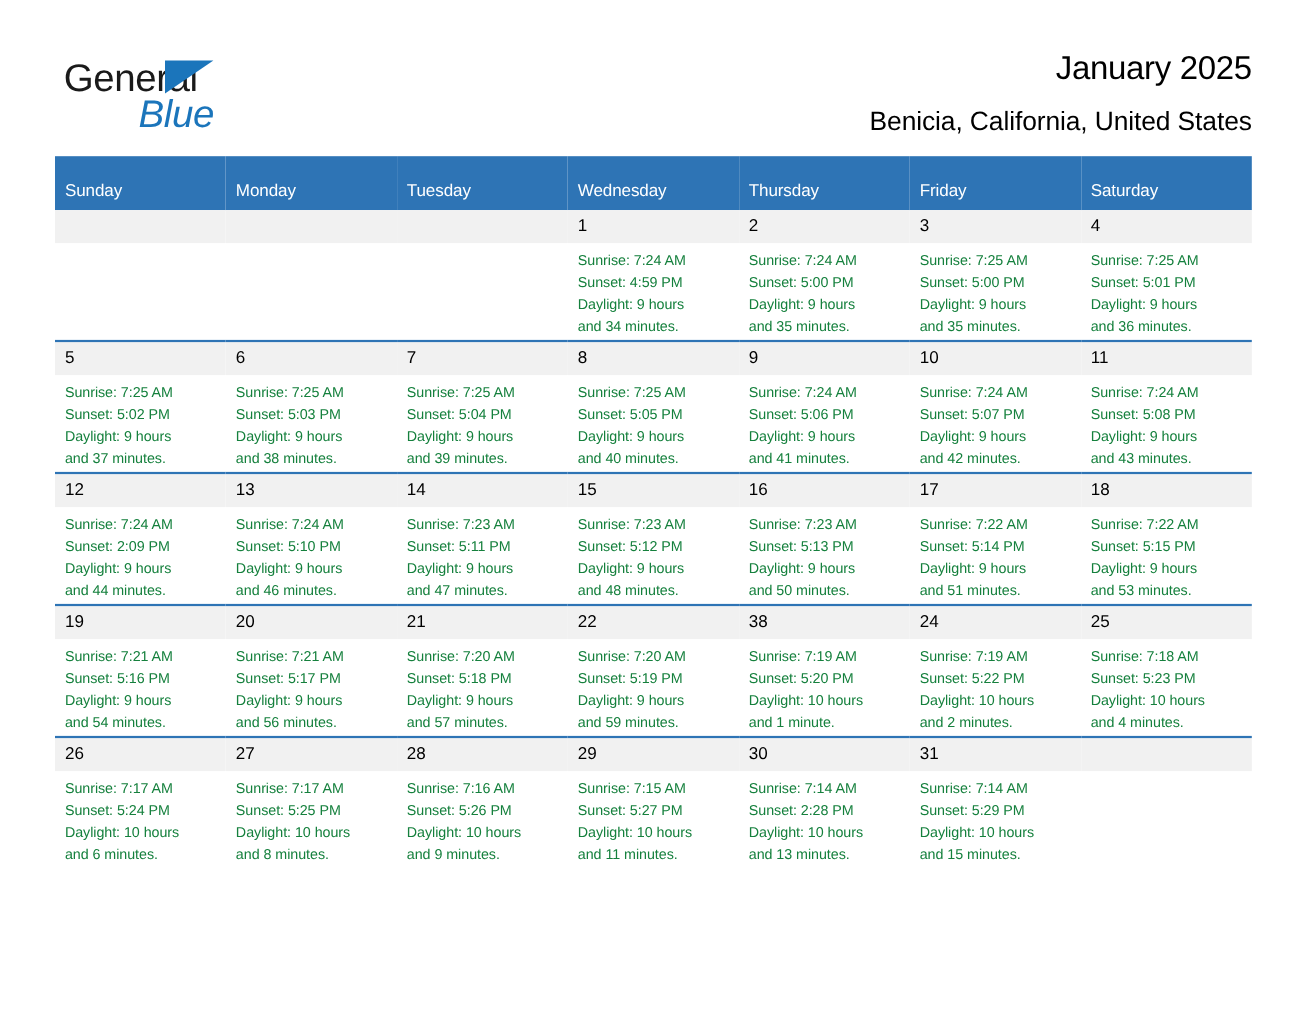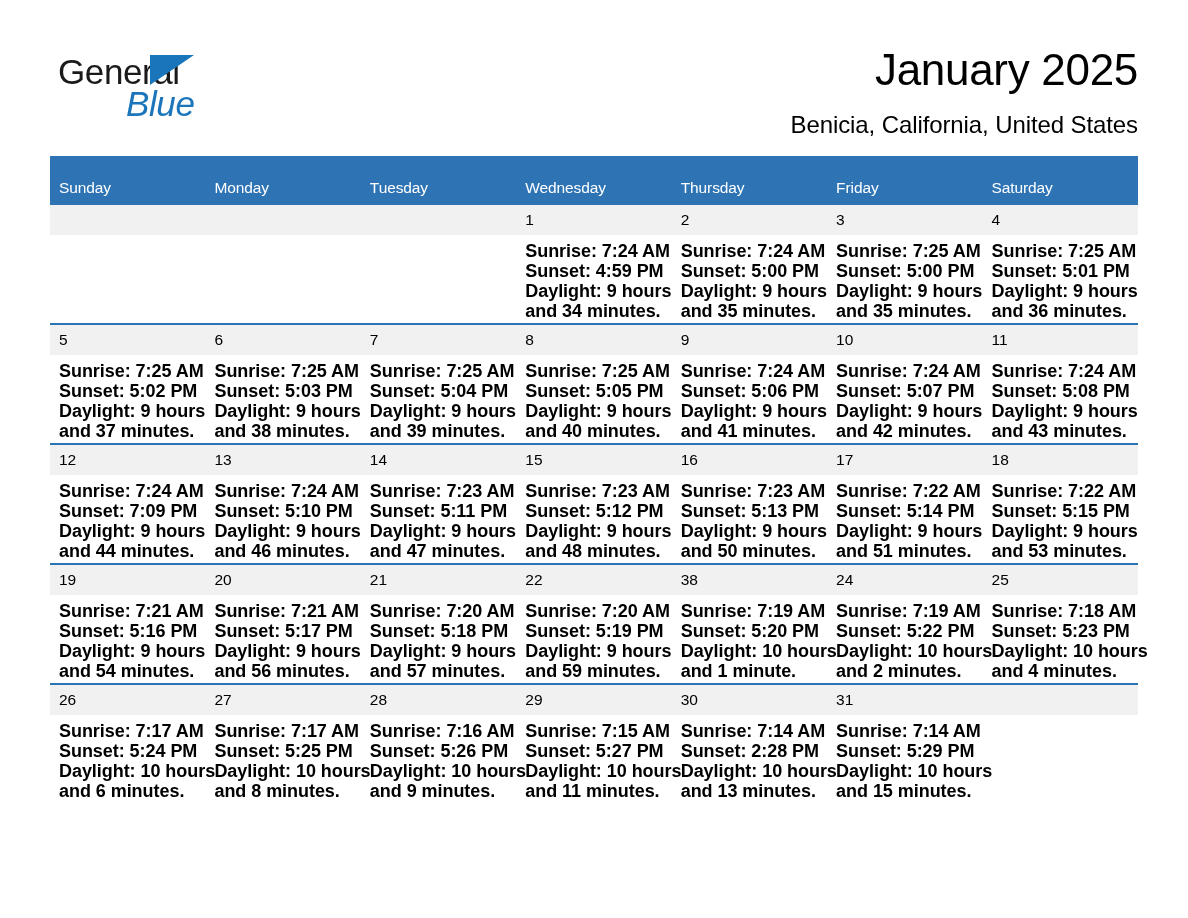--- a/index.html
+++ b/index.html
@@ -61,21 +61,21 @@
     letter-spacing: -0.4px;
     color: #1b75bb;
     font-style: italic;
   }
 
   .title-block {
     text-align: right;
     padding-top: 2px;
   }
   .month-title {
-    font-size: 44px;
+    font-size: 30px;
     font-weight: normal;
     line-height: 1.02;
     color: #000000;
     letter-spacing: -0.3px;
   }
   .location-title {
     font-size: 24px;
     font-weight: normal;
     margin-top: 18px;
     color: #000000;
@@ -111,26 +111,25 @@
   }
   .daynum {
     background: #f1f1f1;
     font-size: 15.5px;
     line-height: 1;
     padding: 7px 0 7px 9px;
     height: 16px;
     color: #000000;
   }
   .dayinfo {
-    font-size: 18px;
+    font-size: 13px;
     line-height: 20px;
     padding: 6px 10px 0 9px;
-    color: #000000;
+    color: #15803d;
     letter-spacing: -0.05px;
-    font-weight: bold;
   }
   .dayinfo div { white-space: nowrap; }
   td.empty .daynum { color: transparent; }
 </style>
 </head>
 <body>
 
 <div class="page">
 
   <div class="masthead">
@@ -271,21 +270,21 @@
               <div>Daylight: 9 hours</div>
               <div>and 43 minutes.</div>
             </div>
           </td>
         </tr>
         <tr class="week-row">
           <td>
             <div class="daynum">12</div>
             <div class="dayinfo">
               <div>Sunrise: 7:24 AM</div>
-              <div>Sunset: 7:09 PM</div>
+              <div>Sunset: 2:09 PM</div>
               <div>Daylight: 9 hours</div>
               <div>and 44 minutes.</div>
             </div>
           </td>
           <td>
             <div class="daynum">13</div>
             <div class="dayinfo">
               <div>Sunrise: 7:24 AM</div>
               <div>Sunset: 5:10 PM</div>
               <div>Daylight: 9 hours</div>

